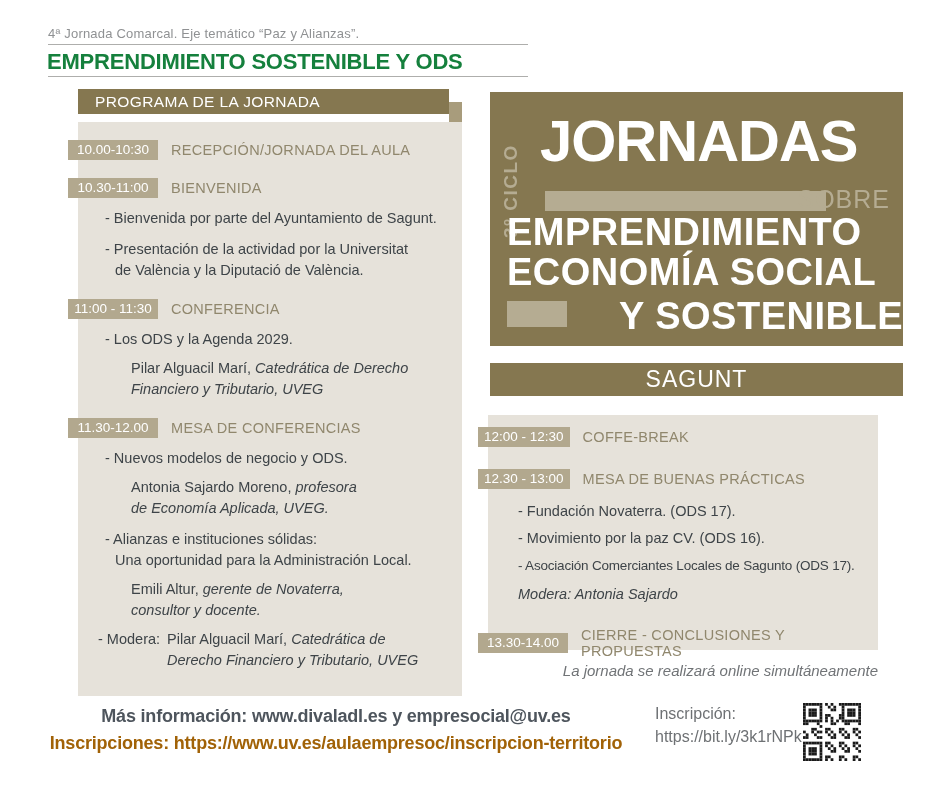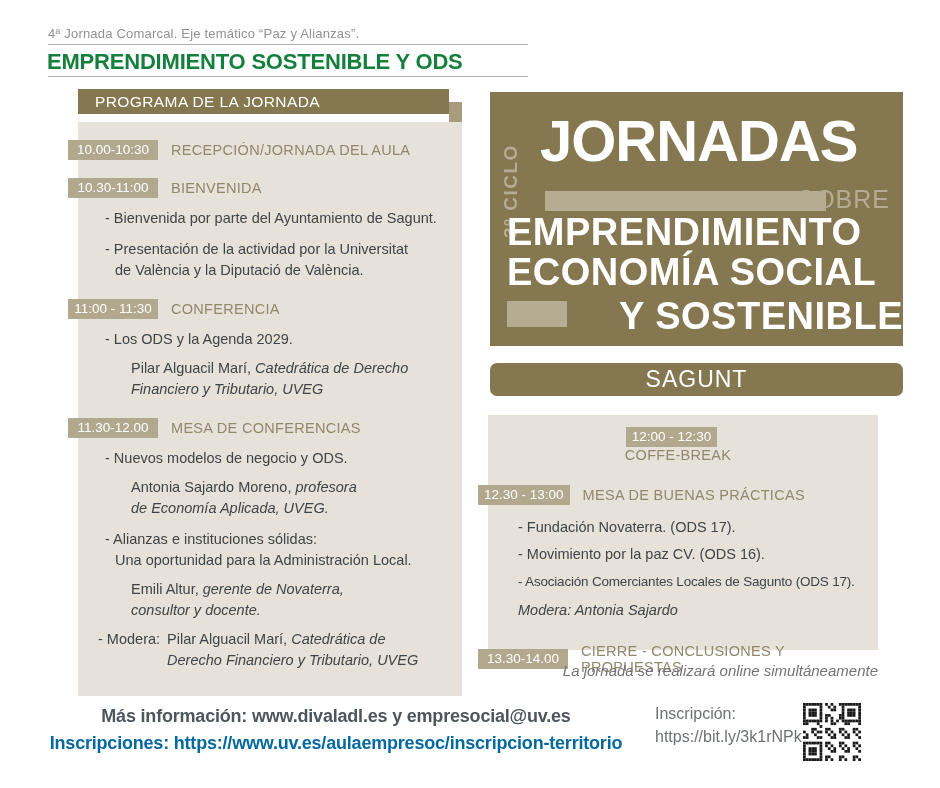--- a/index.html
+++ b/index.html
@@ -16,21 +16,21 @@
   
   .program-bar{position:absolute;left:78px;top:89px;width:371px;height:25px;background:#857750;
     color:#fff;font-size:15.5px;line-height:25px;padding-left:17px;box-sizing:border-box;letter-spacing:.4px;}
   .program-bar-tail{position:absolute;left:449px;top:102px;width:13px;height:20px;background:#a89c7c;}
   .panel{background:#e6e2da;position:absolute;box-sizing:border-box;}
   #program-panel{left:78px;top:122px;width:384px;height:574px;padding-top:16px;}
   #schedule-panel{left:488px;top:415px;width:390px;height:235px;padding-top:10px;}
   .prow{display:flex;align-items:center;margin-left:-10px;margin-top:18px;}
   .prow:first-child{margin-top:2px;}
   #schedule-panel .prow{margin-top:22px;}
-  #schedule-panel .prow:first-child{margin-top:2px;flex-direction:column;}
+  #schedule-panel .prow:first-child{margin-top:2px;}
   .badge{background:#b2a88e;color:#fff;font-size:13.5px;padding:2px 6px 3px;min-width:78px;
     text-align:center;margin-right:13px;flex:0 0 auto;}
   .pheading{color:#90876d;font-size:14.5px;letter-spacing:.3px;}
   .para{margin-top:10px;font-size:14.5px;line-height:21px;color:#3e4448;}
   .para .pline span.it{font-style:italic;}
   .para.bullet .pline{margin-left:27px;}
   .para.bullet .pline.cont{margin-left:37px;}
   .para.speaker{margin-top:8px;}
   .para.speaker .pline{margin-left:53px;}
   .para.modera{display:flex;margin-left:20px;margin-top:8px;}
@@ -47,26 +47,26 @@
     letter-spacing:1.5px;writing-mode:vertical-rl;transform:rotate(180deg);}
   .jornadas{position:absolute;left:50px;top:14px;font-size:58px;line-height:1.22;font-weight:bold;color:#fff;letter-spacing:-1px;}
   .sobre-bar{position:absolute;left:55px;top:99px;width:281px;height:20px;background:#b5ac92;}
   .sobre{position:absolute;right:13px;top:93px;font-size:25px;color:#b5ac92;letter-spacing:1px;}
   .bigline{position:absolute;left:17px;font-size:38px;font-weight:bold;color:#fff;letter-spacing:.5px;line-height:1;}
   .big1{top:121px;}
   .big2{top:161px;}
   .big3{left:auto;right:0;top:205px;}
   .big3-rect{position:absolute;left:17px;top:209px;width:60px;height:26px;background:#b5ac92;}
   .sagunt-bar{position:absolute;left:490px;top:363px;width:413px;height:33px;background:#857750;
-    color:#fff;text-align:center;font-size:23px;line-height:33px;letter-spacing:1px;border-radius:7px;}
+    color:#fff;text-align:center;font-size:23px;line-height:33px;letter-spacing:1px;}
   
   .online-note{position:absolute;right:62px;top:662px;font-style:italic;color:#717477;font-size:15px;}
   .footer-left{position:absolute;left:30px;top:706px;width:612px;text-align:center;}
   .fl1{font-size:18px;font-weight:bold;color:#4e555d;margin-bottom:6px;letter-spacing:-.2px;}
-  .fl2{font-size:18px;font-weight:bold;color:#0369a1;letter-spacing:-.2px;}
+  .fl2{font-size:18px;font-weight:bold;color:#a16207;letter-spacing:-.2px;}
   .inscription{position:absolute;left:655px;top:702px;font-size:16px;color:#6e7174;line-height:23px;}
   .qr{position:absolute;left:803px;top:703px;width:58px;height:58px;}
 </style>
 </head>
 <body>
 
 <div class="kicker">4ª Jornada Comarcal. Eje temático “Paz y Alianzas”.</div>
 <div class="rule rule1"></div>
 <div class="main-title">EMPRENDIMIENTO SOSTENIBLE Y ODS</div>
 <div class="rule rule2"></div>

